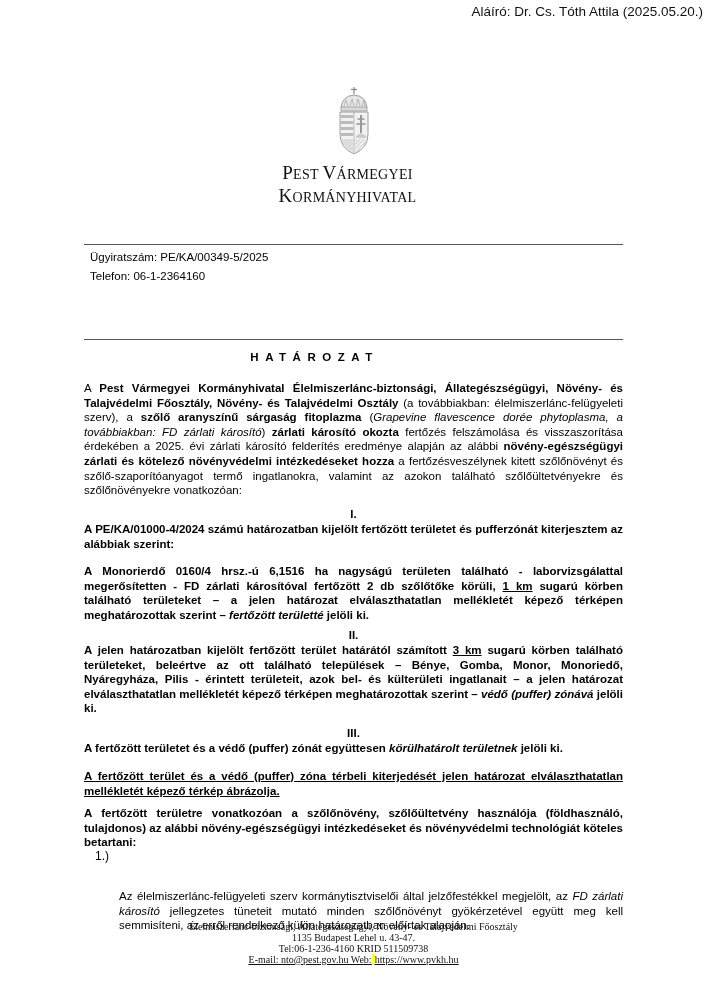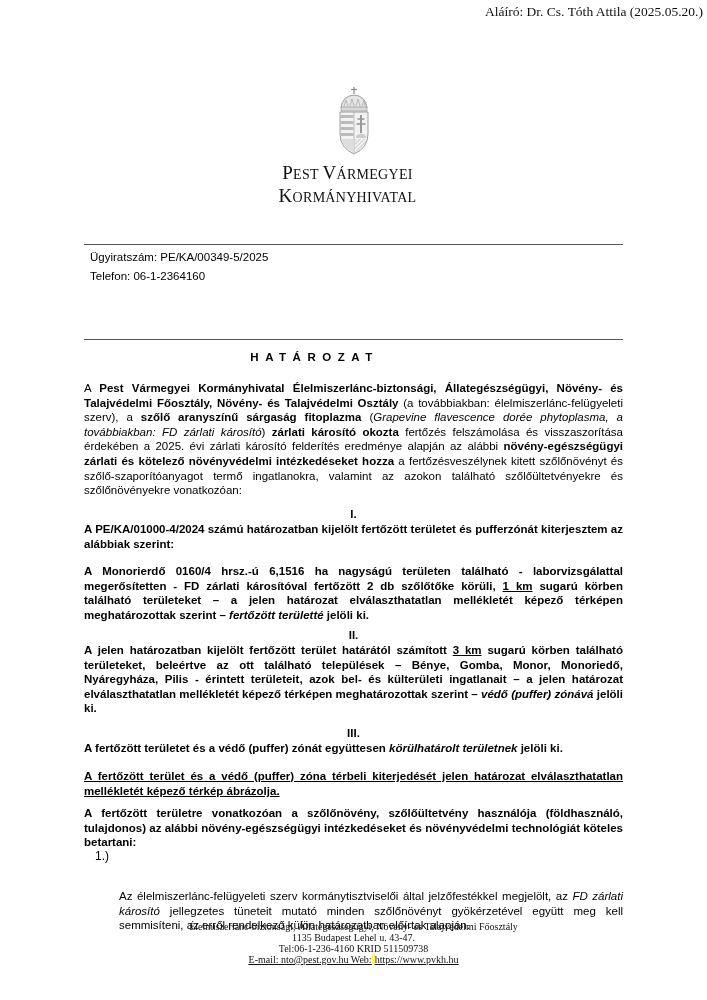--- a/index.html
+++ b/index.html
@@ -1,21 +1,21 @@
 <!DOCTYPE html>
 <html><head>
   <meta charset="utf-8">
   <style>
     * { box-sizing: border-box; margin: 0; padding: 0; }
     html, body { width: 707px; height: 1000px; background: #ffffff; overflow: hidden; }
     body { position: relative; color: #000; font-family: "Liberation Sans", sans-serif; }
 
     .signer {
       position: absolute; top: 4px; right: 4px;
-      font-family: Liberation Serif, serif; font-size: 13.5px; color: #111;
+      font-family: Liberation Sans, sans-serif; font-size: 13.5px; color: #111;
     }
 
     .crest {
       position: absolute; left: 336px; top: 86px; width: 36px; height: 70px;
     }
 
     .office-name {
       position: absolute; left: 0; width: 678px; top: 162px;
       text-align: center; font-family: "Liberation Serif", serif;
       font-size: 17px; line-height: 21px; letter-spacing: 0.3px; color: #111; padding-left: 17px;

